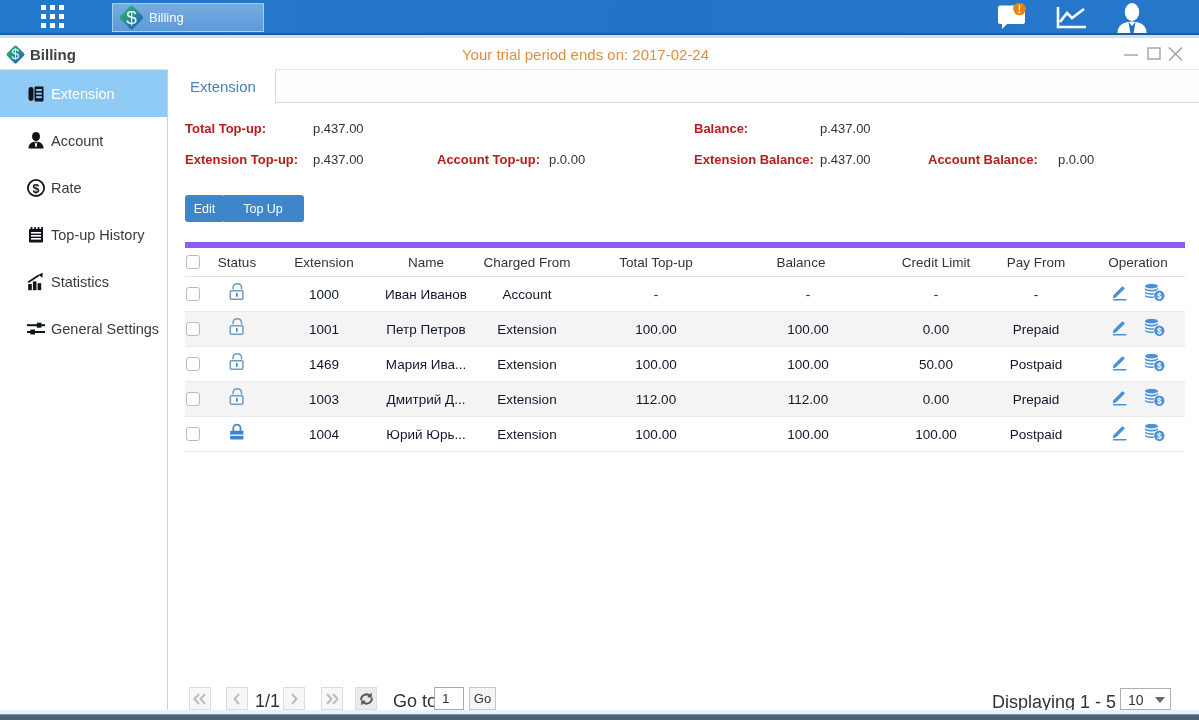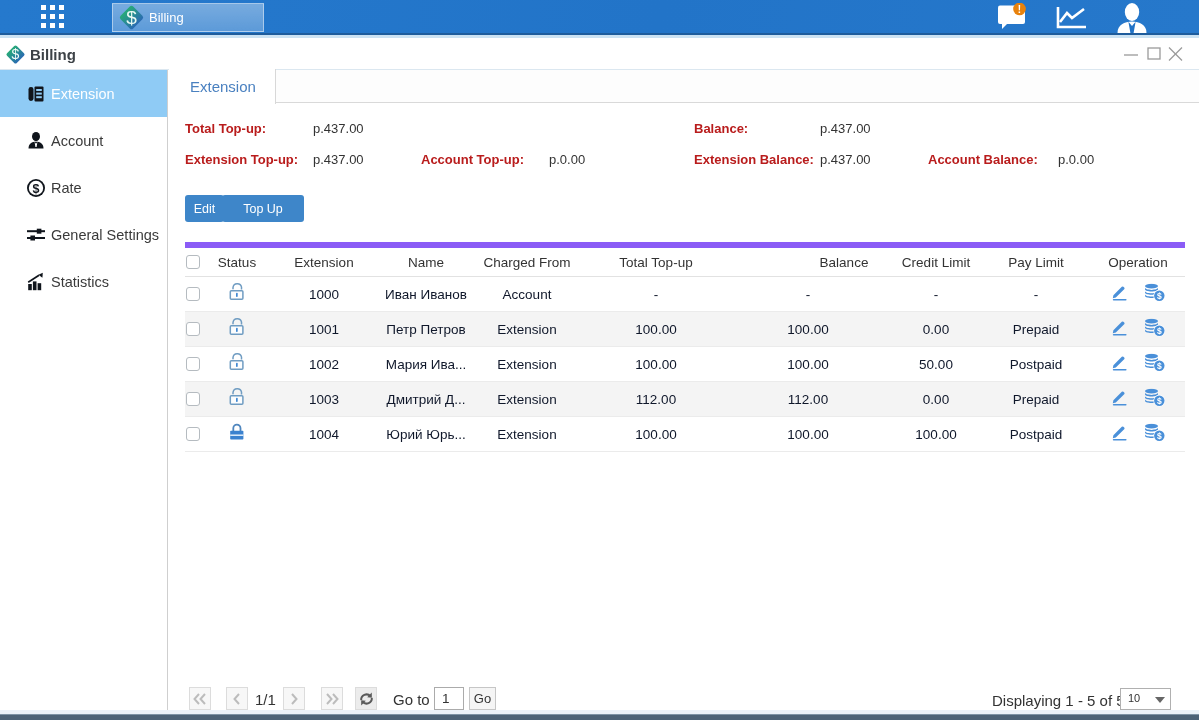--- a/index.html
+++ b/index.html
@@ -45,27 +45,27 @@
 .trow.stripe { background:#f4f4f4; }
 .cell { position:absolute; top:50%; transform:translate(-50%,-50%); font-size:13.5px; color:#0f172a; white-space:nowrap; }
 .cell.h { color:#333; }
 .cb { position:absolute; left:1px; top:50%; transform:translateY(-50%); width:14px; height:14px;
   border:1px solid #b5bbc0; border-radius:3px; background:#fff; }
 .icw { position:absolute; top:50%; transform:translate(-50%,-50%); }
 
 .pbtn { position:absolute; top:617px; width:22px; height:23px; background:#f7f7f7;
   border:1px solid #dcdcdc; display:flex; align-items:center; justify-content:center;
   color:#b5b5b5; font-size:15px; }
-.ptext { position:absolute; font-size:15px; color:#333; white-space:nowrap; }
+.ptext { position:absolute; font-size:18px; color:#333; white-space:nowrap; }
 #goin { position:absolute; left:265px; top:617px; width:30px; height:23px; border:1px solid #ababab;
   background:#fff; font-size:13.5px; color:#333; display:flex; align-items:center; padding-left:7px; }
 #gobtn { position:absolute; left:300px; top:617px; width:27px; height:23px; background:#f5f5f5;
   border:1px solid #c6c6c6; display:flex; align-items:center; justify-content:center; font-size:13px; color:#333; }
 #ddl { position:absolute; left:951px; top:618px; width:51px; height:22px; border:1px solid #b0b0b0;
-  background:#fff; font-size:11px; color:#333; }
+  background:#fff; font-size:14px; color:#333; }
 #bstrip1 { position:absolute; left:0; top:710px; width:1199px; height:4px; background:#eaf2f9; }
 #bstrip2 { position:absolute; left:0; top:714px; width:1199px; height:6px; background:#4c6377; border-top:1px solid #7d93a5; box-sizing:border-box; }
 </style>
 </head>
 <body>
 <div id="topbar">
   <svg class="abs" style="left:41px;top:5px" width="25" height="25" viewBox="0 0 25 25">
     <g fill="#fff">
       <rect x="0" y="0" width="5" height="5"></rect>
         <rect x="9" y="0" width="5" height="5"></rect>
@@ -117,20 +117,21 @@
     <rect x="3.6" y="3.6" width="13.8" height="13.8" rx="1.8" fill="url(#dg2)" transform="rotate(45 10.5 10.5)"></rect>
     <defs>
         <linearGradient id="dg2" x1="0" y1="0" x2="1" y2="0">
       <stop offset="0" stop-color="#27aa78"></stop>
           <stop offset="1" stop-color="#2a6bb2"></stop>
         </linearGradient>
       </defs>
     <text x="10.5" y="15.4" font-size="14" fill="#f2fbf7" text-anchor="middle" font-family="Liberation Sans">$</text>
   </svg>
   <div id="wtitle">Billing</div>
+  <div id="trial">Your trial period ends on: 2017-02-24</div>
   <svg class="abs" style="left:1122px;top:8px" width="70" height="16" viewBox="0 0 70 16">
     <g stroke="#9a9a9a" stroke-width="1.3" fill="none">
       <line x1="2" y1="9" x2="16" y2="9"></line>
       <rect x="26" y="2" width="12" height="11"></rect>
       <line x1="47" y1="1.5" x2="60" y2="14.5"></line>
         <line x1="60" y1="1.5" x2="47" y2="14.5"></line>
     </g>
   </svg>
 </div>
 
@@ -164,77 +165,93 @@
     <svg width="20" height="20" viewBox="0 0 20 20">
       <circle cx="10" cy="10" r="9" fill="#10151c"></circle>
       <circle cx="10" cy="10" r="7.2" fill="#fff"></circle>
       <text x="10" y="14.6" font-size="12.5" font-weight="bold" fill="#10151c" text-anchor="middle" font-family="Liberation Sans">$</text>
     </svg></span>
     <span class="lb">Rate</span>
     </div>
   <div class="sitem">
       <span class="ic">
     <svg width="20" height="20" viewBox="0 0 20 20">
-          <g stroke="#10151c" stroke-width="2">
-      <line x1="1" y1="6.2" x2="19" y2="6.2"></line>
-      <line x1="1" y1="13" x2="19" y2="13"></line>
-    </g>
-      <rect x="10.8" y="3.7" width="4.6" height="5" fill="#10151c"></rect>
-      <rect x="4.4" y="10.5" width="4.6" height="5" fill="#10151c"></rect>
-    </svg></span>
-    <span class="lb">General Settings</span>
+          <g fill="#10151c">
+      <rect x="3" y="4" width="14" height="13.5" rx="1.2"></rect>
+      <rect x="4.5" y="2" width="2" height="3.4" rx="0.8"></rect>
+            <rect x="8" y="2" width="2" height="3.4" rx="0.8"></rect>
+      <rect x="11.5" y="2" width="2" height="3.4" rx="0.8"></rect>
+            <rect x="15" y="2" width="2" height="3.4" rx="0.8"></rect>
+      <rect x="5" y="7" width="10" height="1.6" fill="#fff"></rect>
+      <rect x="5" y="10" width="10" height="1.6" fill="#fff"></rect>
+      <rect x="5" y="13" width="10" height="1.6" fill="#fff"></rect>
+    </g>
+        </svg></span>
+    <span class="lb">Top-up History</span>
     </div>
   <div class="sitem">
       <span class="ic">
     <svg width="20" height="20" viewBox="0 0 20 20">
           <g fill="#10151c">
       <rect x="2.2" y="12" width="3.6" height="6.2"></rect>
       <rect x="6.9" y="9.4" width="3.6" height="8.8"></rect>
       <rect x="11.6" y="11.2" width="3.6" height="7"></rect>
       <path d="M2.2,10.2 L13,3.2" stroke="#10151c" stroke-width="1.7" fill="none"></path>
       <path d="M16.8,0.8 L16.4,5.8 L12.4,2.8 Z"></path>
     </g>
         </svg></span>
     <span class="lb">Statistics</span>
     </div>
+  <div class="sitem">
+      <span class="ic">
+    <svg width="20" height="20" viewBox="0 0 20 20">
+          <g stroke="#10151c" stroke-width="2">
+      <line x1="1" y1="6.2" x2="19" y2="6.2"></line>
+      <line x1="1" y1="13" x2="19" y2="13"></line>
+    </g>
+      <rect x="10.8" y="3.7" width="4.6" height="5" fill="#10151c"></rect>
+      <rect x="4.4" y="10.5" width="4.6" height="5" fill="#10151c"></rect>
+    </svg></span>
+    <span class="lb">General Settings</span>
+    </div>
 </div>
 
 <div id="content">
   <div id="tabstrip">
       <div id="tabactive">Extension</div>
     </div>
 
   <div class="lab" style="left:16px;top:51px">Total Top-up:</div>
   <div class="val" style="left:144px;top:51px">p.437.00</div>
   <div class="lab" style="left:525px;top:51px">Balance:</div>
   <div class="val" style="left:651px;top:51px">p.437.00</div>
 
   <div class="lab" style="left:16px;top:82px">Extension Top-up:</div>
   <div class="val" style="left:144px;top:82px">p.437.00</div>
-  <div class="lab" style="left:252px;top:82px">Account Top-up:</div>
+  <div class="lab" style="left:268px;top:82px">Account Top-up:</div>
   <div class="val" style="left:380px;top:82px">p.0.00</div>
   <div class="lab" style="left:525px;top:82px">Extension Balance:</div>
   <div class="val" style="left:651px;top:82px">p.437.00</div>
   <div class="lab" style="left:759px;top:82px">Account Balance:</div>
   <div class="val" style="left:889px;top:82px">p.0.00</div>
 
   <div class="btn" style="left:16px;width:39px">Edit</div>
   <div class="btn" style="left:53px;width:82px">Top Up</div>
 
   <div id="tbl">
       <div class="trow head">
         <span class="cb"></span>
         <span class="cell h" style="left:52px">Status</span>
         <span class="cell h" style="left:139px">Extension</span>
         <span class="cell h" style="left:241px">Name</span>
         <span class="cell h" style="left:342px">Charged From</span>
         <span class="cell h" style="left:471px">Total Top-up</span>
-        <span class="cell h" style="left:659px">Balance</span>
+        <span class="cell h" style="left:616px">Balance</span>
         <span class="cell h" style="left:751px">Credit Limit</span>
-        <span class="cell h" style="left:851px">Pay Limit</span>
+        <span class="cell h" style="left:851px">Pay From</span>
         <span class="cell h" style="left:953px">Operation</span>
       </div>
       <div class="trow">
         <span class="cb"></span>
         <span class="icw" style="left:52px"><svg width="24" height="24" viewBox="0 0 24 24">
   <path d="M8,9.2 L8,7.6 A4.3,4.3 0 0 1 16.5,7.2 L16.5,9.4" stroke="#6f9cc2" stroke-width="1.5" fill="none"></path>
   <rect x="5.3" y="10.8" width="12.6" height="8.4" rx="1" stroke="#6f9cc2" stroke-width="1.5" fill="#fcfdfe"></rect>
   <rect x="11" y="12.8" width="1.7" height="4.2" rx="0.8" fill="#3f87d2"></rect>
 </svg></span>
         <span class="cell" style="left:139px">1000</span>
@@ -294,21 +311,21 @@
 </g>
           </svg></span>
       </div>
       <div class="trow">
         <span class="cb"></span>
         <span class="icw" style="left:52px"><svg width="24" height="24" viewBox="0 0 24 24">
   <path d="M8,9.2 L8,7.6 A4.3,4.3 0 0 1 16.5,7.2 L16.5,9.4" stroke="#6f9cc2" stroke-width="1.5" fill="none"></path>
   <rect x="5.3" y="10.8" width="12.6" height="8.4" rx="1" stroke="#6f9cc2" stroke-width="1.5" fill="#fcfdfe"></rect>
   <rect x="11" y="12.8" width="1.7" height="4.2" rx="0.8" fill="#3f87d2"></rect>
 </svg></span>
-        <span class="cell" style="left:139px">1002</span>
+        <span class="cell" style="left:139px">1469</span>
         <span class="cell" style="left:241px">Мария Ива...</span>
         <span class="cell" style="left:342px">Extension</span>
         <span class="cell" style="left:471px">100.00</span>
         <span class="cell" style="left:623px">100.00</span>
         <span class="cell" style="left:751px">50.00</span>
         <span class="cell" style="left:851px">Postpaid</span>
         <span class="icw" style="left:935px"><svg width="18" height="18" viewBox="0 0 18 18">
             <g fill="#4a90d9">
   <path d="M2.4,12.2 L10.8,3.8 A1.1,1.1 0 0 1 12.4,3.8 L13.2,4.6 A1.1,1.1 0 0 1 13.2,6.2 L4.8,14.6 L1.8,15.2 Z"></path>
   <rect x="1.8" y="16" width="13.8" height="1.6" rx="0.8"></rect>

